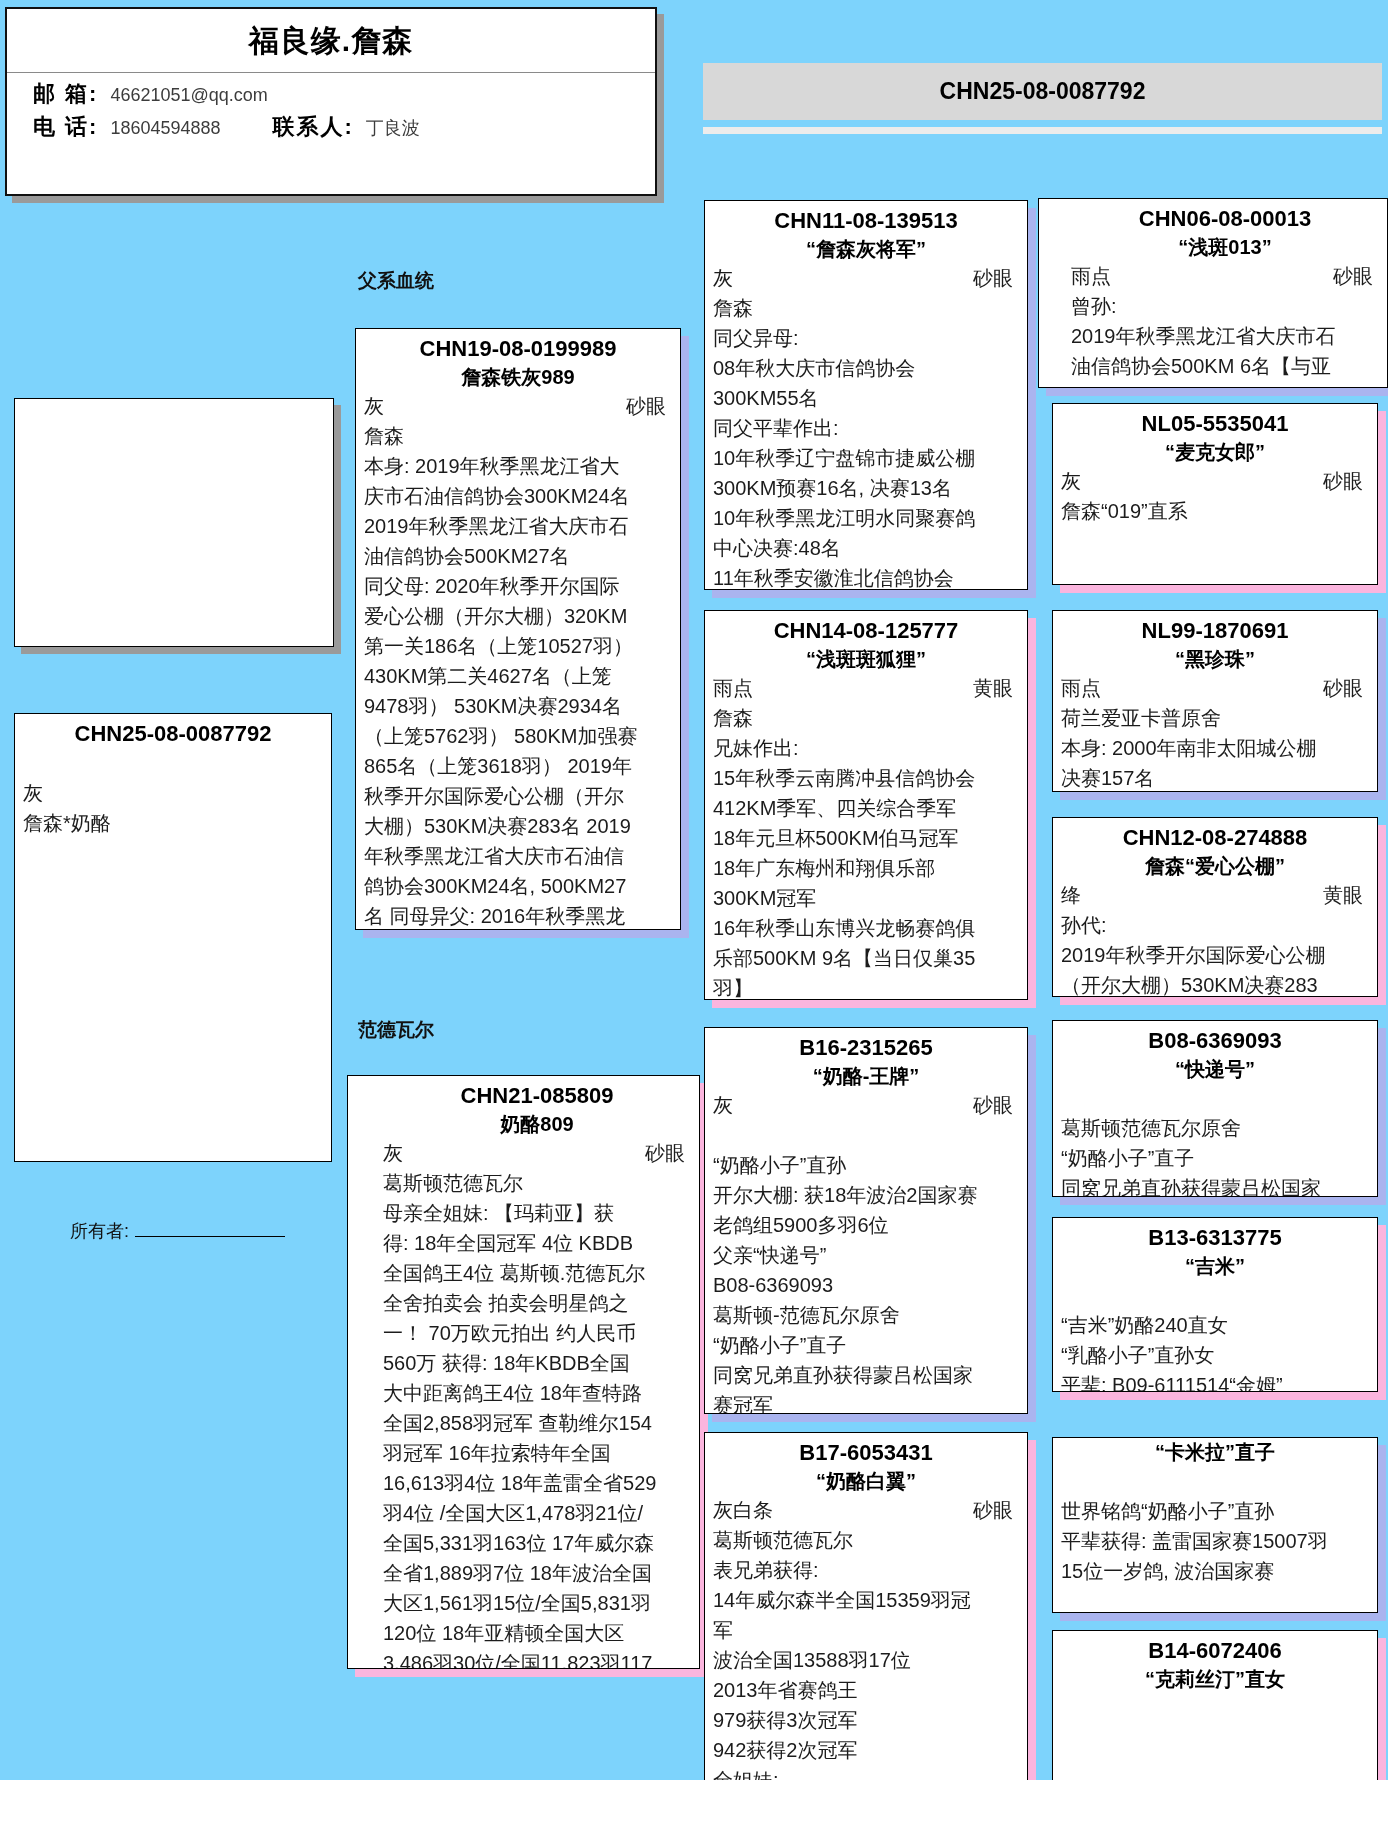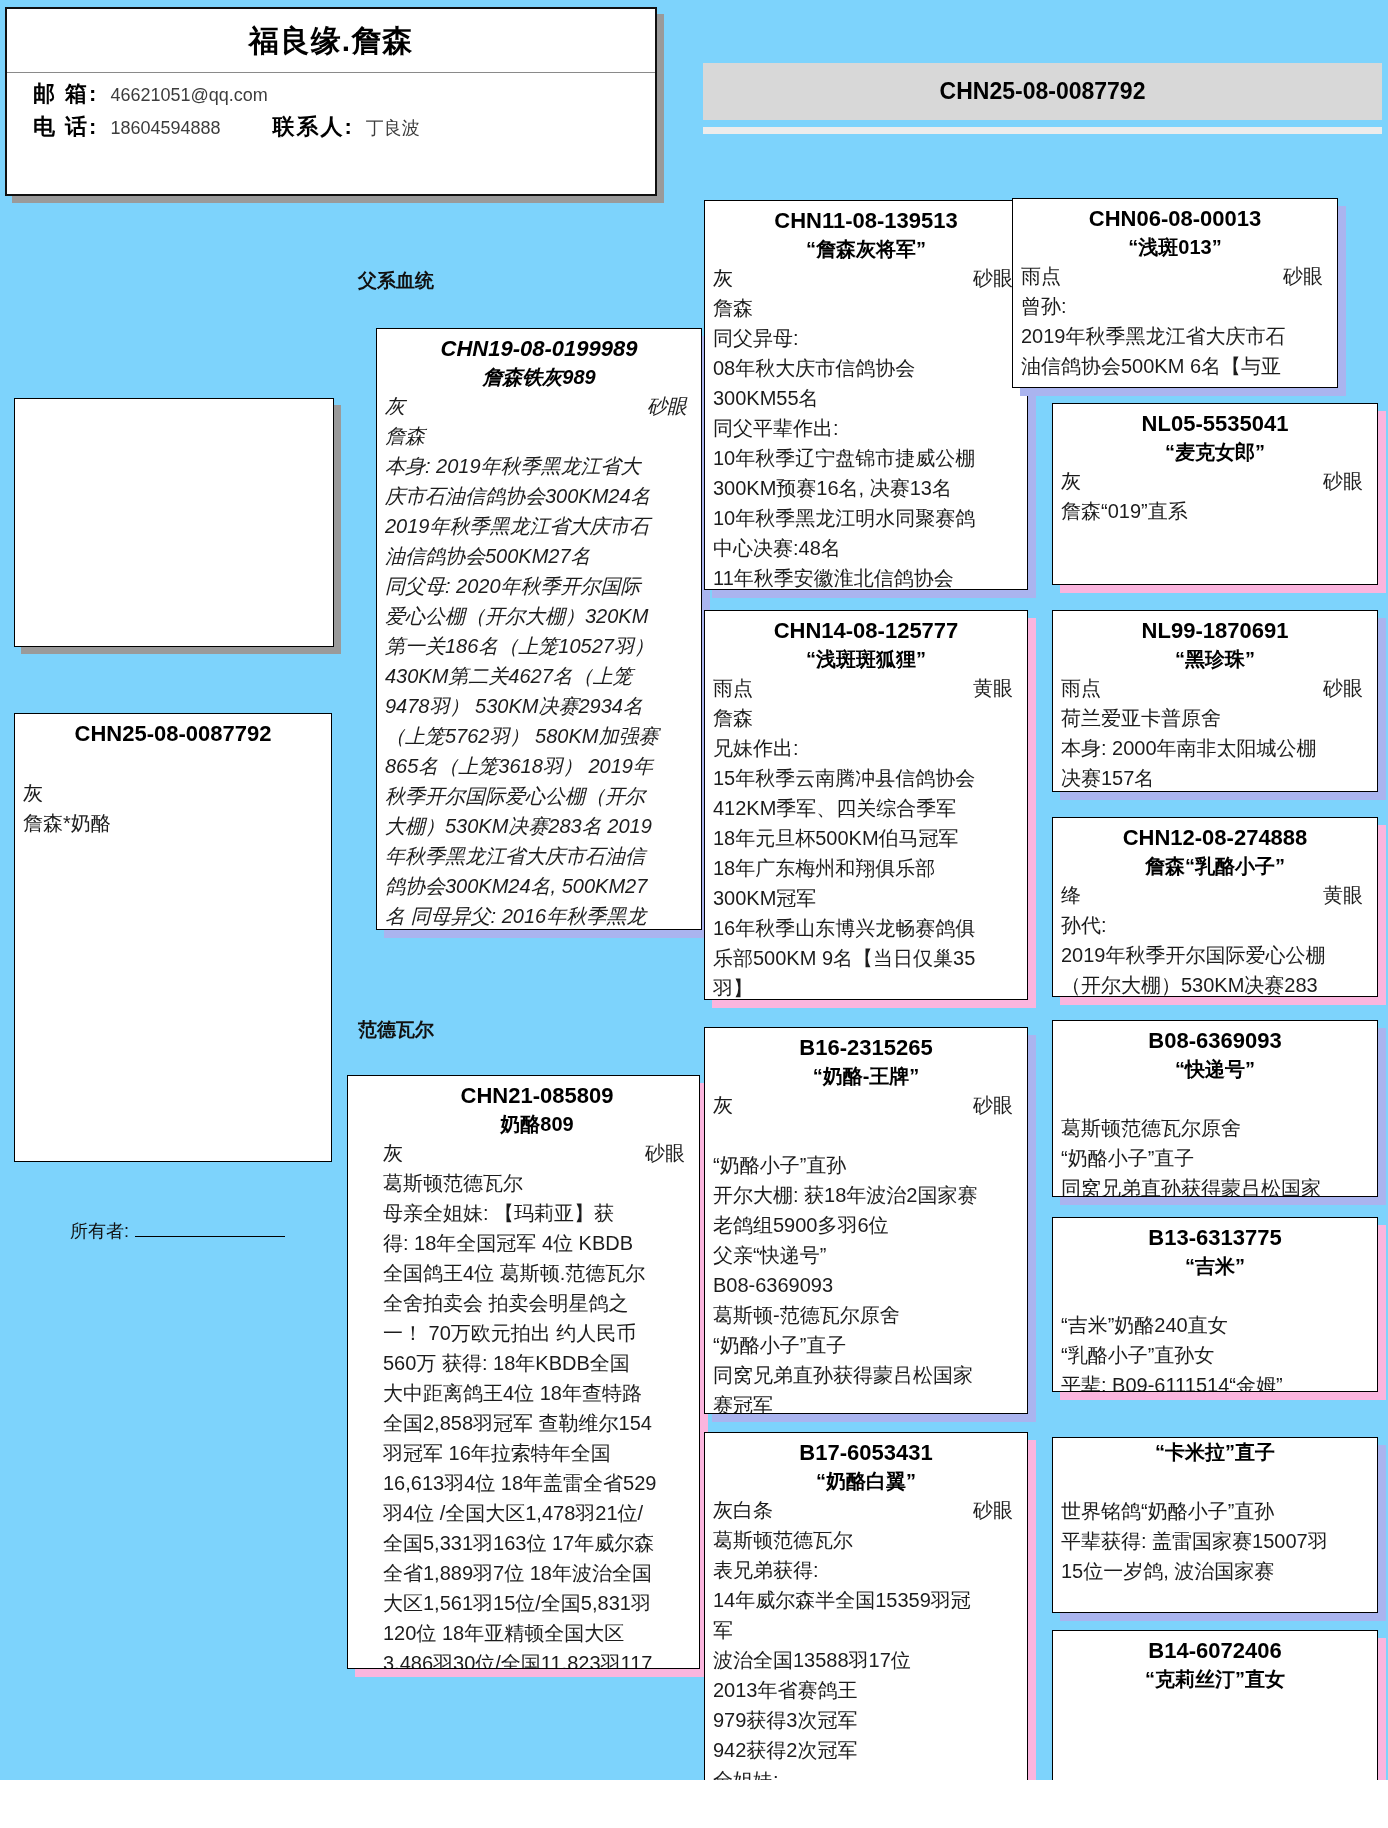--- a/index.html
+++ b/index.html
@@ -69,21 +69,21 @@
         <div class="row">&nbsp;</div>
         <div class="row">灰</div>
         <div class="row">詹森*奶酪</div>
       </div>
   </div>
 
   <div class="owner">
     <span>所有者:</span><span class="owner-line"></span>
   </div>
 
-  <div class="pbox male" style="left:376px;top:328px;width:324px;height:600px;font-style:italic;">
+  <div class="pbox male" style="left:355px;top:328px;width:324px;height:600px;">
     <div class="btitle">CHN19-08-0199989</div>
     <div class="bname">詹森铁灰989</div>
     <div class="brows">
         <div class="row"><span>灰</span><span class="eye">砂眼</span></div>
         <div class="row">詹森</div>
         <div class="row">本身: 2019年秋季黑龙江省大</div>
         <div class="row">庆市石油信鸽协会300KM24名</div>
         <div class="row">2019年秋季黑龙江省大庆市石</div>
         <div class="row">油信鸽协会500KM27名</div>
         <div class="row">同父母: 2020年秋季开尔国际</div>
@@ -191,21 +191,21 @@
         <div class="row">军</div>
         <div class="row">波治全国13588羽17位</div>
         <div class="row">2013年省赛鸽王</div>
         <div class="row">979获得3次冠军</div>
         <div class="row">942获得2次冠军</div>
         <div class="row">全姐妹:</div>
         <div class="row">【玛莉亚】B16-6023127</div>
       </div>
   </div>
 
-  <div class="pbox male" style="left:1012px;top:198px;width:324px;height:188px;">
+  <div class="pbox male" style="left:1038px;top:198px;width:324px;height:188px;padding-left:24px;">
     <div class="btitle">CHN06-08-00013</div>
     <div class="bname">“浅斑013”</div>
     <div class="brows">
         <div class="row"><span>雨点</span><span class="eye">砂眼</span></div>
         <div class="row">曾孙:</div>
         <div class="row">2019年秋季黑龙江省大庆市石</div>
         <div class="row">油信鸽协会500KM 6名【与亚</div>
       </div>
   </div>
 
@@ -224,21 +224,21 @@
     <div class="brows">
         <div class="row"><span>雨点</span><span class="eye">砂眼</span></div>
         <div class="row">荷兰爱亚卡普原舍</div>
         <div class="row">本身: 2000年南非太阳城公棚</div>
         <div class="row">决赛157名</div>
       </div>
   </div>
 
   <div class="pbox female" style="left:1052px;top:817px;width:324px;height:178px;">
     <div class="btitle">CHN12-08-274888</div>
-    <div class="bname">詹森“乳酪小子”</div>
+    <div class="bname">詹森“爱心公棚”</div>
     <div class="brows">
         <div class="row"><span>绛</span><span class="eye">黄眼</span></div>
         <div class="row">孙代:</div>
         <div class="row">2019年秋季开尔国际爱心公棚</div>
         <div class="row">（开尔大棚）530KM决赛283</div>
       </div>
   </div>
 
   <div class="pbox male" style="left:1052px;top:1020px;width:324px;height:175px;">
     <div class="btitle">B08-6369093</div>

